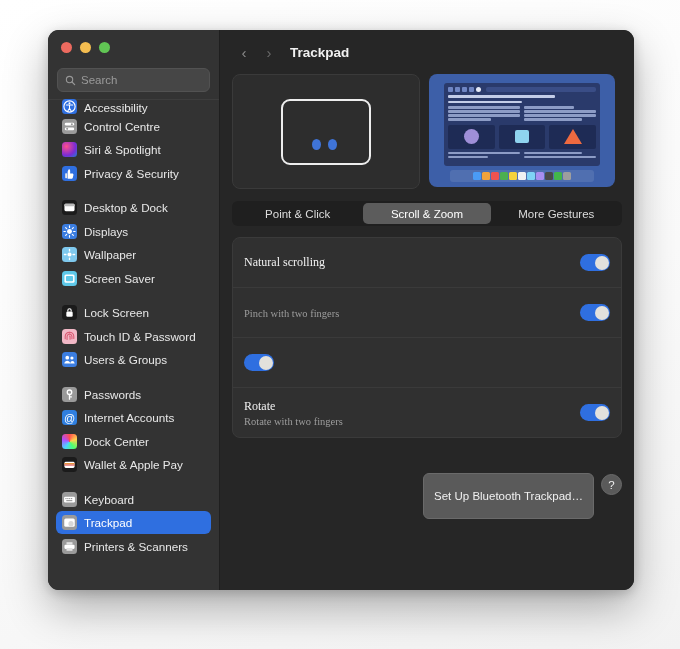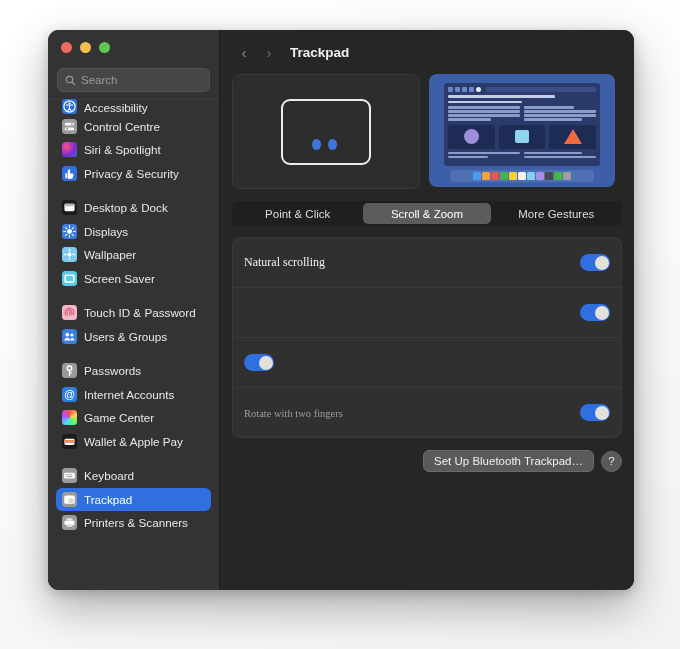--- a/index.html
+++ b/index.html
@@ -234,23 +234,24 @@
   }
 
   .footer {
     margin-top: 12px;
     display: flex; align-items: center; justify-content: flex-end; gap: 7px;
   }
   .btn {
     background: #5a5a5a;
     color: #f0f0f0;
     font-size: 11.5px;
-    padding: 4px 10px;
+    padding: 16px 10px;
     border-radius: 6px;
     border: 1px solid #6a6a6a;
+    margin-top: 23px;
   }
   .help {
     width: 19px; height: 19px;
     border-radius: 50%;
     background: #5a5a5a;
     border: 1px solid #6a6a6a;
     color: #f0f0f0; font-size: 11.5px;
     display: flex; align-items: center; justify-content: center;
   }
 </style>
@@ -363,20 +364,29 @@
                 <rect x="2.6" y="3.6" width="10.8" height="8.8" rx="1.6" fill="#fff"></rect>
                 <rect x="4.2" y="5.2" width="7.6" height="5.6" rx="1" fill="#5ec8e8"></rect>
               </svg>
           </span>
           <span class="label">Screen Saver</span>
         </div>
 
         <div class="gap"></div>
 
         <div class="srow">
+          <span class="ico" style="background:#1b1b1b;">
+            <svg viewBox="0 0 16 16" width="15" height="15">
+                <rect x="4.6" y="7" width="6.8" height="5.4" rx="1.3" fill="#fff"></rect>
+                <path d="M6.2 7V5.8a1.8 1.8 0 0 1 3.6 0V7" fill="none" stroke="#fff" stroke-width="1.2"></path>
+              </svg>
+          </span>
+          <span class="label">Lock Screen</span>
+        </div>
+        <div class="srow">
           <span class="ico" style="background:#f2b8c6;">
             <svg viewBox="0 0 16 16" width="15" height="15">
                 <g fill="none" stroke="#d9566f" stroke-width="1.1" stroke-linecap="round">
                   <path d="M8 3.4a4.6 4.6 0 0 1 4.6 4.6v2"></path>
                   <path d="M8 5.4a2.6 2.6 0 0 1 2.6 2.6v2.4"></path>
                   <path d="M8 7.4a.6.6 0 0 1 .6.6v3"></path>
                   <path d="M8 3.4A4.6 4.6 0 0 0 3.4 8v2.4"></path>
                   <path d="M8 5.4A2.6 2.6 0 0 0 5.4 8v3.2"></path>
                 </g>
               </svg>
@@ -405,21 +415,21 @@
               </svg>
           </span>
           <span class="label">Passwords</span>
         </div>
         <div class="srow">
           <span class="ico" style="background:#2f7fe0; font-size:11px;">@</span>
           <span class="label">Internet Accounts</span>
         </div>
         <div class="srow">
           <span class="ico" style="background:conic-gradient(#ff4d4d,#ffd24d,#4dff6e,#4dd2ff,#b14dff,#ff4d4d);"></span>
-          <span class="label">Game Center</span>
+          <span class="label">Dock Center</span>
         </div>
         <div class="srow">
           <span class="ico" style="background:#1b1b1b;">
             <svg viewBox="0 0 16 16" width="15" height="15">
                 <rect x="2.6" y="5" width="10.8" height="6.6" rx="1.5" fill="#fff"></rect>
                 <rect x="2.6" y="6.4" width="10.8" height="1.6" fill="#e8943c"></rect>
                 <rect x="2.6" y="8" width="10.8" height="1.2" fill="#e05656"></rect>
               </svg>
           </span>
           <span class="label">Wallet &amp; Apple Pay</span>
@@ -556,32 +566,34 @@
           <div class="row">
             <div class="texts">
               <div class="rtitle">Natural scrolling</div>
             </div>
             <div class="toggle">
                 <div class="knob"></div>
               </div>
           </div>
           <div class="row">
             <div class="texts">
+              <div class="rsub">Pinch with two fingers</div>
             </div>
             <div class="toggle">
                 <div class="knob"></div>
               </div>
           </div>
           <div class="row">
             <div class="toggle">
                 <div class="knob"></div>
               </div>
           </div>
           <div class="row">
             <div class="texts">
+              <div class="rtitle">Rotate</div>
               <div class="rsub">Rotate with two fingers</div>
             </div>
             <div class="toggle">
                 <div class="knob"></div>
               </div>
           </div>
         </div>
 
         <div class="footer">
           <div class="btn">Set Up Bluetooth Trackpad…</div>

